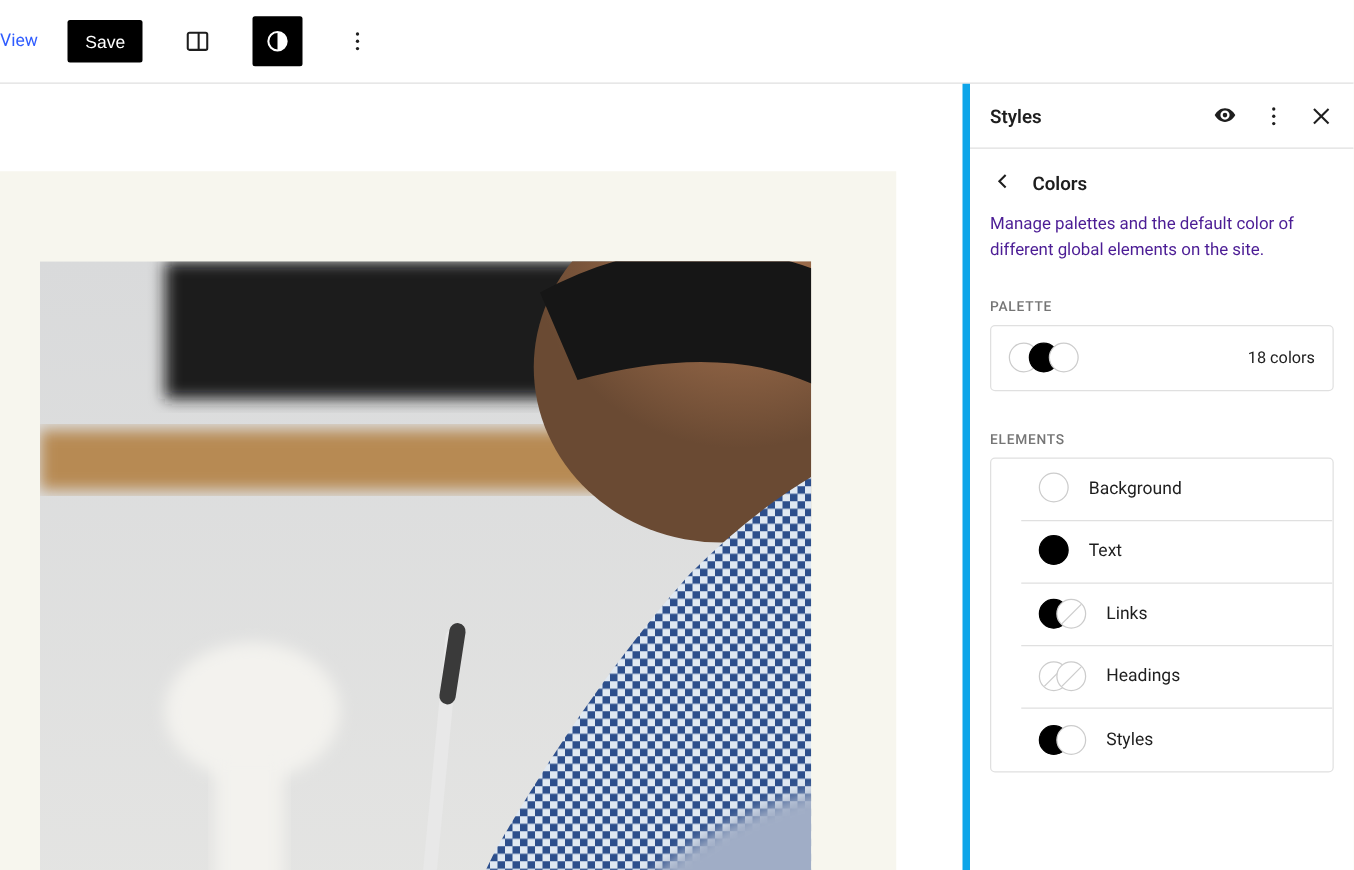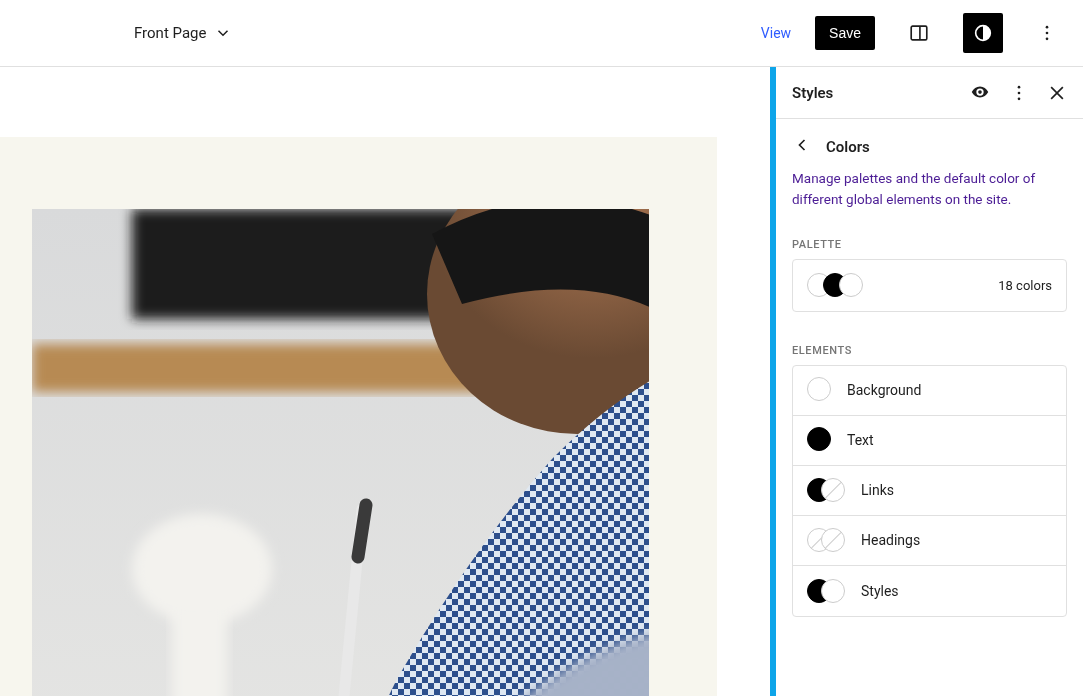--- a/index.html
+++ b/index.html
@@ -156,20 +156,21 @@
     border: 1px solid #ccc;
   }
   .palette-swatches .swatch + .swatch { margin-left: -8px; }
   .palette-count { font-size: 13px; color: #1e1e1e; }
 
   .elements-list {
     margin: 0 16px;
     border: 1px solid #e0e0e0;
     border-radius: 4px;
     overflow: hidden;
+    padding-left: 24px;
   }
   .element-row {
     height: 50px;
     display: flex;
     align-items: center;
     gap: 14px;
     padding: 0 14px;
     border-bottom: 1px solid #e0e0e0;
     cursor: pointer;
   }
@@ -203,28 +204,20 @@
     position: absolute;
     left: -4px; right: -4px; top: 50%;
     border-top: 1px solid #ccc;
     transform: rotate(-45deg);
   }
 </style>
 </head>
 <body>
 
 <div class="topbar">
-  <div class="topbar-left">
-    <span class="page-title">Front Page</span>
-    <span class="chevron-down">
-      <svg width="18" height="18" viewBox="0 0 24 24" fill="none" stroke="#1e1e1e" stroke-width="2">
-          <polyline points="6 9 12 15 18 9"></polyline>
-        </svg>
-    </span>
-  </div>
   <div class="topbar-right">
     <span class="view-link">View</span>
     <button class="save-btn">Save</button>
     <span class="icon-btn">
       <svg width="22" height="22" viewBox="0 0 24 24" fill="none" stroke="#1e1e1e" stroke-width="1.8">
           <rect x="3.5" y="4.5" width="17" height="15" rx="1.5"></rect>
           <line x1="13" y1="4.5" x2="13" y2="19.5"></line>
         </svg>
     </span>
     <span class="icon-btn dark">

